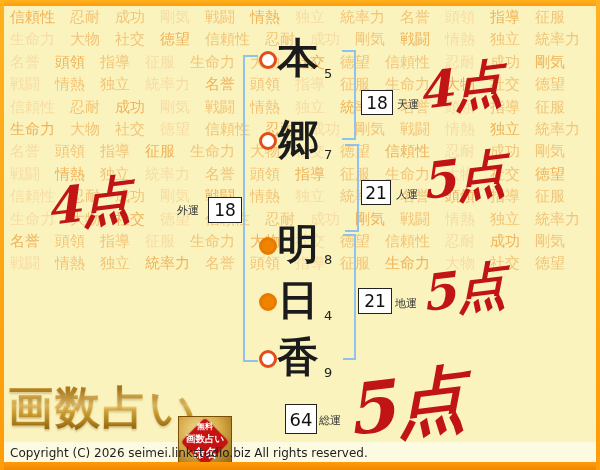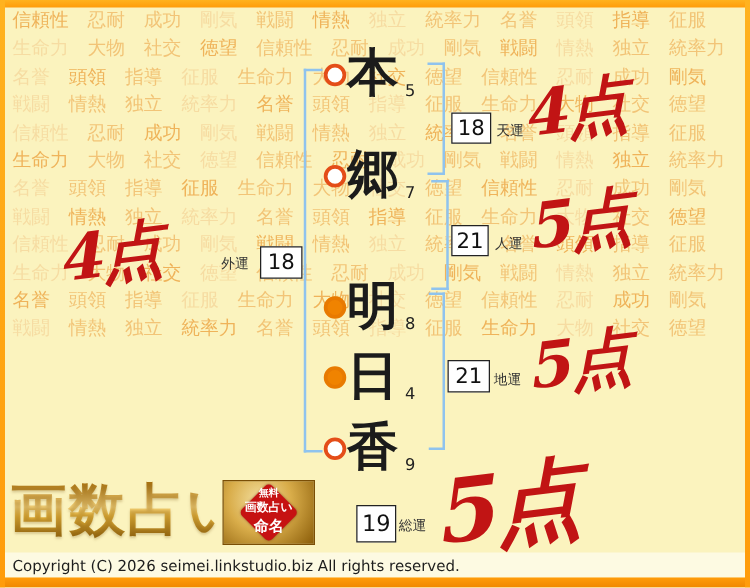--- a/index.html
+++ b/index.html
@@ -89,21 +89,21 @@
   
   #logo{
     position:absolute;left:8px;top:383px;z-index:5;
     font-family:"DejaVu Serif", serif;font-weight:bold;font-size:45px;line-height:50px;
     letter-spacing:2px;
     background:linear-gradient(180deg,#a8700e 5%,#f4d27a 45%,#e3b23c 60%,#8a5c08 100%);
     -webkit-background-clip:text;background-clip:text;color:transparent;
     text-shadow:0 2px 2px rgba(120,80,10,0.25);
   }
   #seal{
-    position:absolute;left:178px;top:384px;width:74px;height:52px;z-index:5;
+    position:absolute;left:178px;top:416px;width:54px;height:52px;z-index:5;
     background:radial-gradient(circle at 40% 30%,#f3dfa0 0%,#d9ad4a 45%,#8a5c08 100%);
     border:1px solid #7a4e05;box-sizing:border-box;
   }
   #seal .diamond{
     position:absolute;left:50%;top:50%;width:34px;height:34px;
     transform:translate(-50%,-50%) rotate(45deg);
     background:#C61212;border-radius:4px;box-shadow:0 0 2px rgba(90,0,0,0.6);
   }
   #seal .seal-text{
     position:absolute;left:0;top:5px;width:100%;text-align:center;z-index:2;
@@ -167,21 +167,21 @@
 
   <div class="value-box" id="box-jinun">21</div>
   <div class="fortune-label" id="label-jinun">人運</div>
 
   <div class="fortune-label" id="label-gaiun">外運</div>
   <div class="value-box" id="box-gaiun">18</div>
 
   <div class="value-box" id="box-chiun">21</div>
   <div class="fortune-label" id="label-chiun">地運</div>
 
-  <div class="value-box" id="box-soun">19</div>
+  <div class="value-box" id="box-soun">64</div>
   <div class="fortune-label" id="label-soun">総運</div>
 
   <div class="score" id="score-tenun">4点</div>
   <div class="score" id="score-jinun">5点</div>
   <div class="score" id="score-gaiun">4点</div>
   <div class="score" id="score-chiun">5点</div>
   <div class="score" id="score-soun">5点</div>
 
   <div id="logo">画数占い</div>
   <div id="seal">

